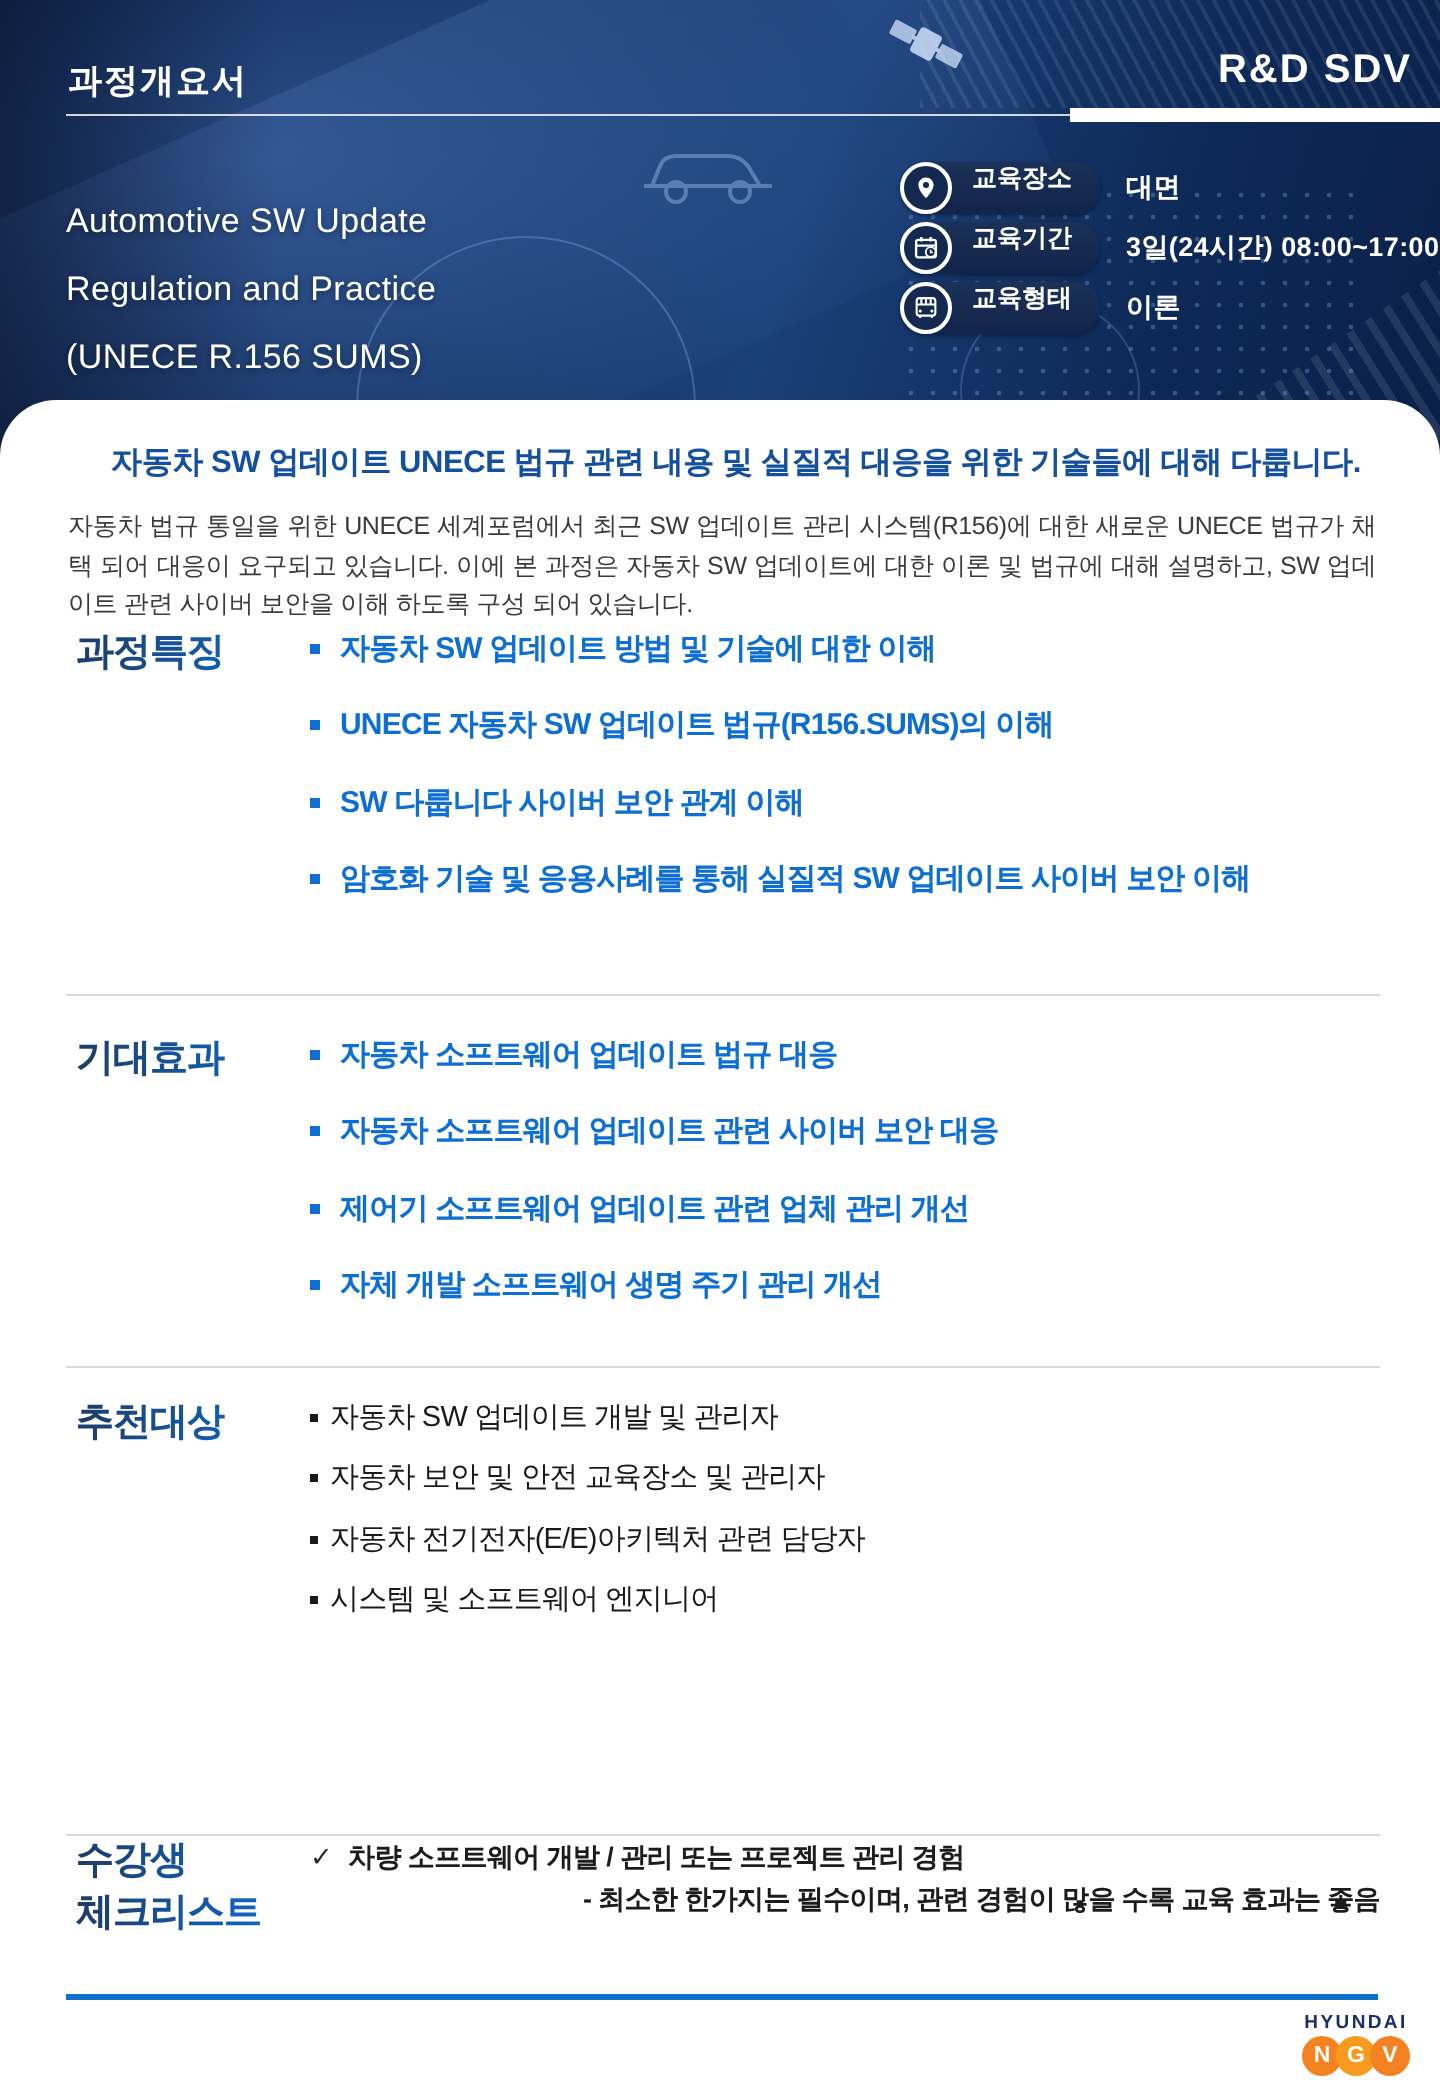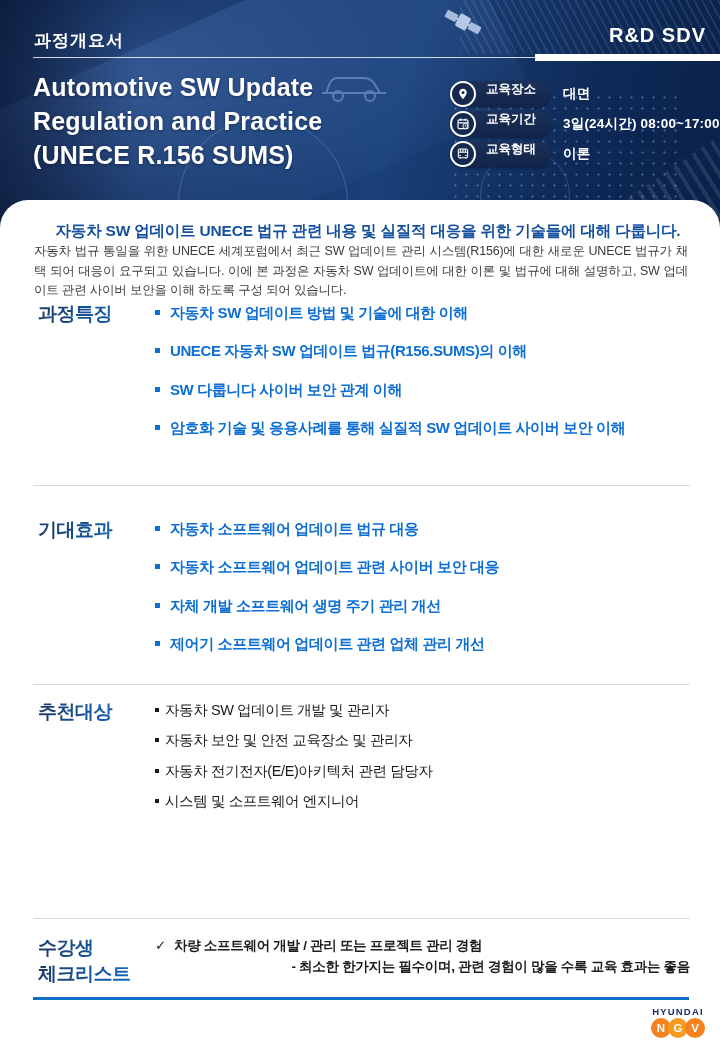--- a/index.html
+++ b/index.html
@@ -48,22 +48,22 @@
   }
   .rule-thick {
     position:absolute; left:535px; top:54px; right:0; height:7px;
     background:#ffffff;
   }
   .program {
     position:absolute; right:14px; top:24px;
     color:#ffffff; font-size:20px; font-weight:bold; letter-spacing:1px;
   }
   .course-title {
-    position:absolute; left:33px; top:70px;
-    color:#ffffff; font-size:25px; font-weight:bold; line-height:34px;
+    position:absolute; left:33px; top:94px;
+    color:#ffffff; font-size:17px; font-weight:normal; line-height:34px;
     letter-spacing:.2px; text-shadow:0 1px 3px rgba(0,10,30,.45);
   }
   .badges { position:absolute; left:450px; top:81px; }
   .badge-row { display:flex; align-items:center; height:26px; margin-bottom:4px; }
   .badge-pill {
     display:flex; align-items:flex-start; width:100px; height:26px;
     background:linear-gradient(180deg,#1b3158,#12244a); border-radius:13px;
     box-shadow:0 1px 2px rgba(0,5,20,.4);
   }
   .badge-icon {
@@ -86,21 +86,21 @@
     position:relative; margin-top:-28px; background:#ffffff;
     border-radius:28px 28px 0 0; width:720px; height:840px; z-index:2;
     padding-top:21px;
   }
   .headline {
     text-align:center; color:#14509e; font-size:15.5px; font-weight:bold;
     letter-spacing:-.2px;
     padding-left:16px;
   }
   .intro-desc {
-    margin:0 32px 0 34px; color:#3b3b3b; font-size:12.5px; line-height:19.5px;
+    margin:12px 32px 0 34px; color:#3b3b3b; font-size:12.5px; line-height:19.5px;
     text-align:justify; letter-spacing:-.2px;
   }
   .section { display:flex; padding:0 30px 0 38px; }
   .section-heading {
     flex:0 0 117px; font-size:19px; font-weight:bold; letter-spacing:-.5px;
     background:linear-gradient(90deg,#1d3c68 0%,#0d6ed3 95%);
     -webkit-background-clip:text; background-clip:text;
     color:#1b4f9c; -webkit-text-fill-color:transparent;
   }
   .section-list { flex:1; padding-top:1px; }
@@ -109,33 +109,33 @@
   .blue-item { display:flex; margin-bottom:17.5px; }
   .blue-item .sq {
     flex:0 0 5px; width:5px; height:5px; background:#0d6ed3; margin:8px 10px 0 0;
   }
   .blue-item .txt {
     color:#0d6ed3; font-size:15px; font-weight:bold; line-height:21px; letter-spacing:-.4px;
   }
   .divider { height:1px; background:#d9d9d9; margin-left:33px; margin-right:30px; }
   .div-1 { margin-top:29px; }
   .div-2 { margin-top:12px; }
-  .effects-section { margin-top:31px; }
+  .effects-section { margin-top:18px; }
 
   .audience-section { margin-top:14px; }
   .black-item { display:flex; margin-bottom:10.5px; }
   .black-item .sq {
     flex:0 0 4px; width:4px; height:4px; background:#1a1a1a; margin:8px 6px 0 0;
   }
   .black-item .txt {
     color:#1a1a1a; font-size:14.5px; font-weight:500; line-height:20px; letter-spacing:-.4px;
   }
   .div-3 { margin-top:96px; }
 
-  .checklist-section { margin-top:16px; }
+  .checklist-section { }
   .checklist-heading { line-height:26px; }
   .check-line { display:flex; color:#1c1c1c; font-size:13.5px; font-weight:600;
     line-height:20px; letter-spacing:-.3px; }
   .check-mark { margin-right:8px; font-weight:bold; color:#2a2a2a; }
   .check-note {
     margin-left:22px; color:#1c1c1c; font-size:13.5px; font-weight:600;
     line-height:21px; letter-spacing:-.3px;text-align:right;
   }
 
   .bottom-rule {
@@ -283,25 +283,25 @@
         <div class="blue-item">
           <span class="sq"></span>
           <span class="txt">자동차 소프트웨어 업데이트 법규 대응</span>
         </div>
         <div class="blue-item">
           <span class="sq"></span>
           <span class="txt">자동차 소프트웨어 업데이트 관련 사이버 보안 대응</span>
         </div>
         <div class="blue-item">
           <span class="sq"></span>
+          <span class="txt">제어기 소프트웨어 업데이트 관련 업체 관리 개선</span>
+        </div>
+        <div class="blue-item">
+          <span class="sq"></span>
           <span class="txt">자체 개발 소프트웨어 생명 주기 관리 개선</span>
-        </div>
-        <div class="blue-item">
-          <span class="sq"></span>
-          <span class="txt">제어기 소프트웨어 업데이트 관련 업체 관리 개선</span>
         </div>
       </div>
     </div>
 
     <div class="divider div-2"></div>
 
     <div class="section audience-section">
       <div class="section-heading">추천대상</div>
       <div class="section-list">
         <div class="black-item">

